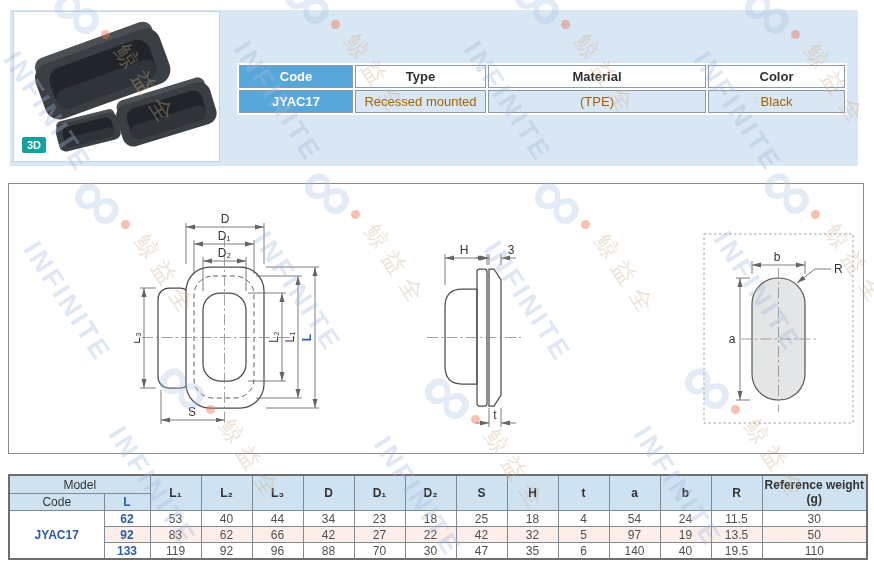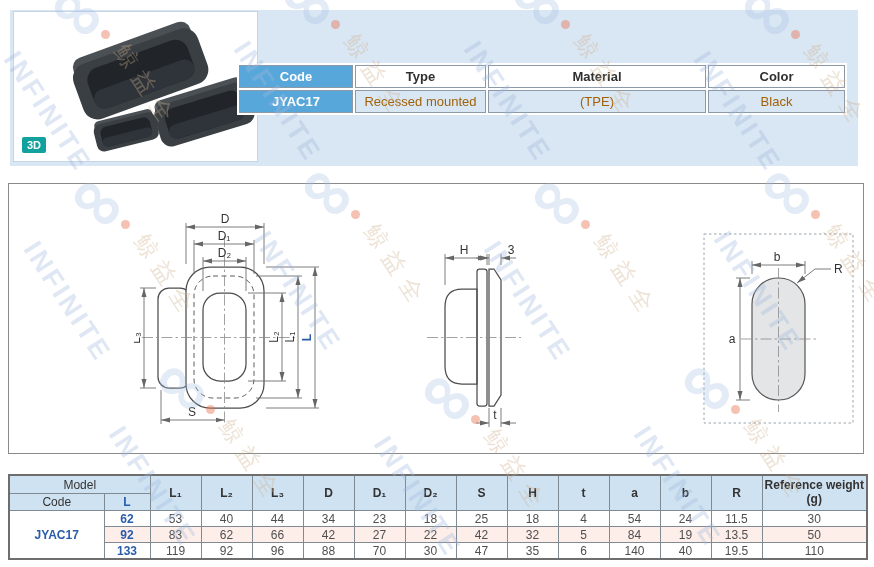--- a/index.html
+++ b/index.html
@@ -2,21 +2,21 @@
 <html><head>
 <meta charset="utf-8">
 <style>
   html,body{margin:0;padding:0;background:#fff;}
   .page{position:relative;width:874px;height:567px;background:#fff;overflow:hidden;
         font-family:"Liberation Sans","DejaVu Sans",sans-serif;color:#333;}
 
   
   .top-strip{position:absolute;left:10px;top:10px;width:848px;height:156px;background:#d9e6f3;}
   .photo-box{position:absolute;left:13px;top:11px;width:205px;height:149px;background:#fff;
-             border:1px solid #c3d5e7;padding-left:38px;}
+             border:1px solid #c3d5e7;}
   .badge-3d{position:absolute;left:8px;bottom:8px;background:#12a19c;color:#fff;
             font-size:11px;font-weight:bold;padding:1px 5px;border-radius:2px;line-height:14px;}
 
   .info-table{position:absolute;left:237px;top:63px;border-collapse:separate;border-spacing:2px;
               background:#fff;table-layout:fixed;}
   .info-table th,.info-table td{border:1px solid #8c99a6;height:21px;text-align:center;
               font-size:13px;padding:0 4px;overflow:hidden;white-space:nowrap;}
   .info-table th{background:#fff;color:#2f2f2f;font-weight:600;}
   .info-table td{background:#d9e6f3;color:#a16207;font-weight:400;}
   .info-table .cell-blue{background:#58a7db;color:#fff;font-weight:bold;}
@@ -310,21 +310,21 @@
         <td class="blue-bold">92</td>
         <td>83</td>
         <td>62</td>
         <td>66</td>
         <td>42</td>
         <td>27</td>
         <td>22</td>
         <td>42</td>
         <td>32</td>
         <td>5</td>
-        <td>84</td>
+        <td>97</td>
         <td>19</td>
         <td>13.5</td>
         <td>50</td>
       </tr>
       <tr>
         <td class="blue-bold">133</td>
         <td>119</td>
         <td>92</td>
         <td>96</td>
         <td>88</td>

